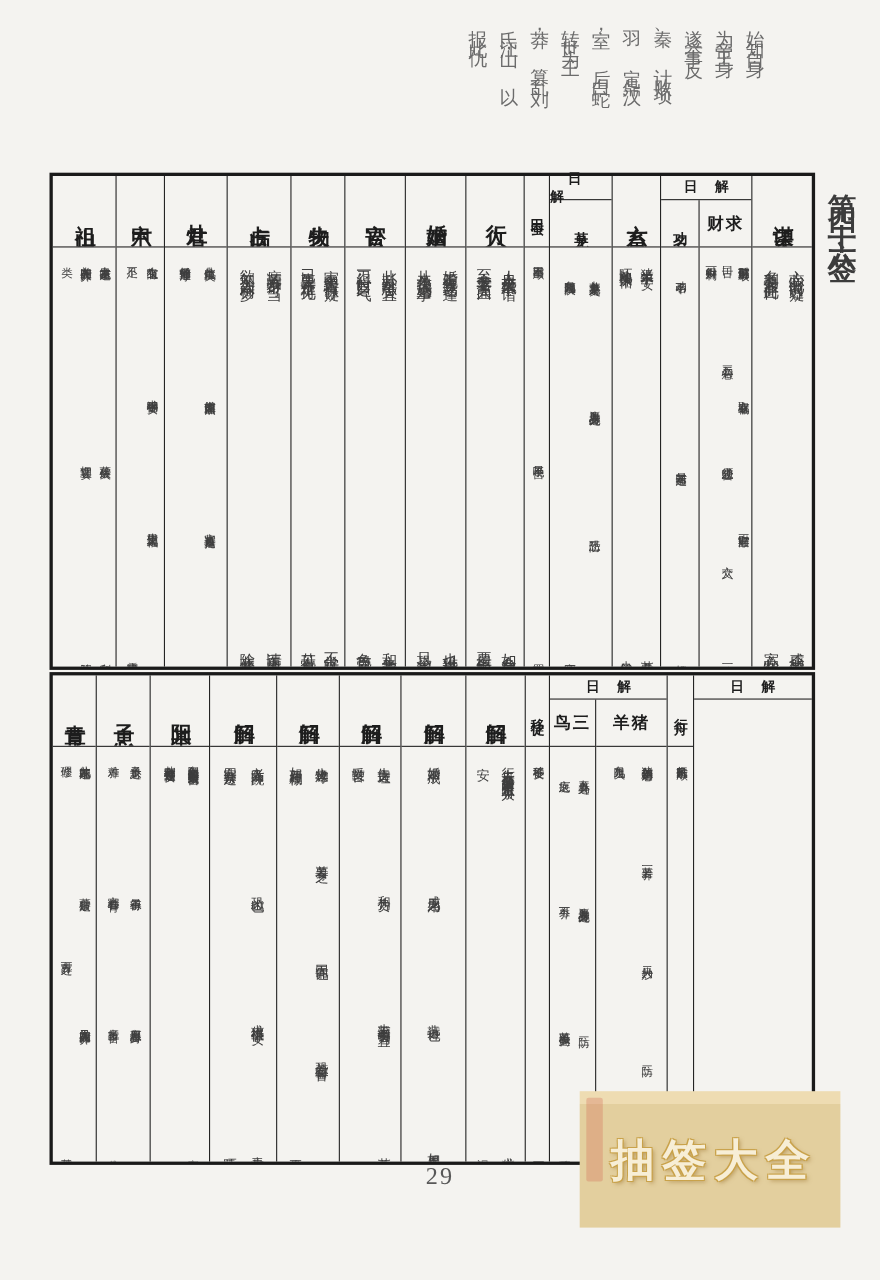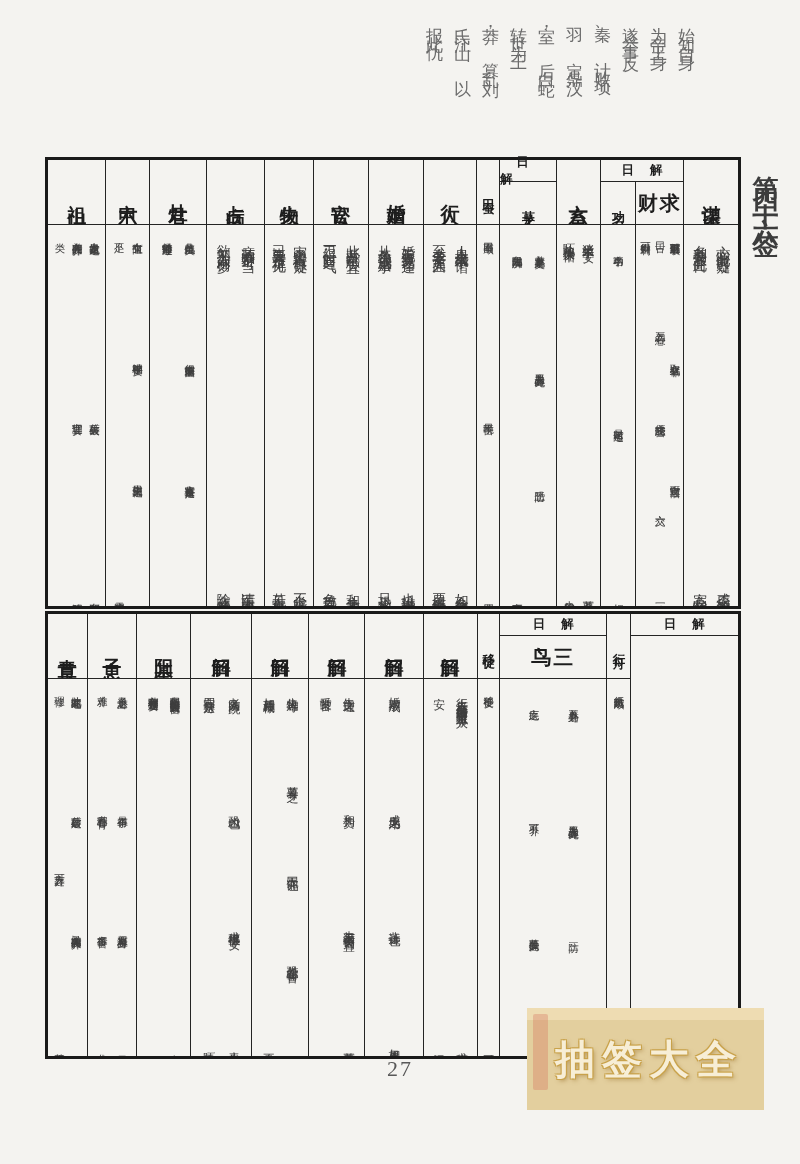--- a/index.html
+++ b/index.html
@@ -18,38 +18,38 @@
   .ftable.top{top:157px;height:452px;}
   .ftable.bottom{top:611px;height:448px;}
   .tcol{border-left:1.6px solid #242424;display:flex;flex-direction:column;min-width:0;box-sizing:border-box;}
   .ftable>.tcol:last-child{border-left:none;}
   .hdr{flex:0 0 auto;height:64px;display:flex;align-items:center;justify-content:center;
        border-bottom:1.6px solid #242424;color:#1d1d1d;overflow:hidden;}
   .vt{writing-mode:vertical-rl;letter-spacing:3px;}
   .h-tall{font-size:19px;font-weight:bold;}
   .h-narrow{font-size:12.5px;font-weight:bold;}
   .h-stack{font-size:13px;font-weight:bold;}
-  .h-pair{font-size:20px;font-weight:bold;letter-spacing:2px;}
+  .h-pair{font-size:15px;font-weight:bold;letter-spacing:2px;}
   .tgrp{padding:0;}
   .bar{flex:0 0 auto;height:21px;border-bottom:1.6px solid #242424;display:flex;align-items:center;
        justify-content:center;font-weight:bold;font-size:12.5px;letter-spacing:16px;text-indent:16px;color:#1d1d1d;}
   .subs{flex:1;display:flex;flex-direction:row-reverse;min-height:0;}
   .subs>.tcol:last-child{border-left:none;gap:13px;}
   .subs .hdr{height:42px;}
   .cbody{flex:1;display:flex;flex-direction:row-reverse;justify-content:space-evenly;
          padding:9px 1px 7px;overflow:hidden;min-height:0;box-sizing:border-box;}
   .vline{writing-mode:vertical-rl;display:flex;justify-content:space-between;max-height:100%;}
   .ph{display:block;}
   .s-lg{font-size:14px;letter-spacing:2.5px;}
   .s-md{font-size:12px;letter-spacing:1.2px;}
   .s-sm{font-size:10.5px;letter-spacing:0.5px;}
   
-  .watermark{position:absolute;left:527px;top:992px;width:237px;height:102px;z-index:6;
+  .watermark{position:absolute;left:527px;top:992px;width:237px;height:124px;z-index:6;
              background:linear-gradient(#eedcb2 0 12px,#e3cf9e 12px 100%);
-             display:flex;align-items:center;justify-content:center;margin-top:16px;}
+             display:flex;align-items:center;justify-content:center;}
   .wm-text{font-family:"DejaVu Sans","Liberation Sans",sans-serif;font-weight:bold;font-size:40px;
            letter-spacing:7px;text-indent:7px;color:#f7eed6;
            text-shadow:-1px -1px 0 #c9a24a,1px -1px 0 #c9a24a,-1px 1px 0 #c9a24a,1px 1px 0 #c9a24a,
                        2px 2px 4px rgba(150,110,40,.55);}
   .wm-tag{position:absolute;left:6px;top:6px;width:15px;height:76px;background:rgba(207,92,74,.28);border-radius:2px;}
   .pagenum{position:absolute;left:0;top:1056px;width:100%;text-align:center;
            font-size:22px;color:#585858;letter-spacing:2px;}
 </style>
 </head>
 <body>
@@ -314,20 +314,38 @@
         <div class="cbody s-sm">
           <div class="vline">
             <span class="ph">行舟防风不顺</span>
             <span class="ph">不可开行</span>
           </div>
         </div>
       </div>
       <div class="tcol tgrp" style="flex: 110 1 0%;">
         <div class="bar">日解</div>
         <div class="subs">
+          <div class="tcol" style="flex: 67 1 0%;">
+            <div class="hdr h-pair">
+              <span>羊猪</span>
+            </div>
+            <div class="cbody s-sm">
+              <div class="vline">
+                <span class="ph">猪羊勿养倒是清心</span>
+                <span class="ph">若要养一</span>
+                <span class="ph">二只为妙</span>
+                <span class="ph">防三</span>
+                <span class="ph">六</span>
+              </div>
+              <div class="vline">
+                <span class="ph">九月阻失</span>
+                <span class="ph">吓地头爷保平安</span>
+              </div>
+            </div>
+          </div>
           <div class="tcol" style="flex: 43 1 0%;">
             <div class="hdr h-pair">
               <span>鸟三</span>
             </div>
             <div class="cbody s-sm">
               <div class="vline">
                 <span class="ph">卜养三鸟之卦</span>
                 <span class="ph">为恶星占身之兆</span>
                 <span class="ph">防三</span>
                 <span class="ph">六</span>
@@ -481,14 +499,14 @@
             <span class="ph">方可葬之</span>
             <span class="ph">若不然葬后定要阻失</span>
           </div>
         </div>
       </div>
     </div>
   <div class="watermark">
     <div class="wm-tag"></div>
     <span class="wm-text">抽签大全</span>
   </div>
-  <div class="pagenum">27</div>
+  <div class="pagenum">29</div>
 </div>
 
 </body></html>

